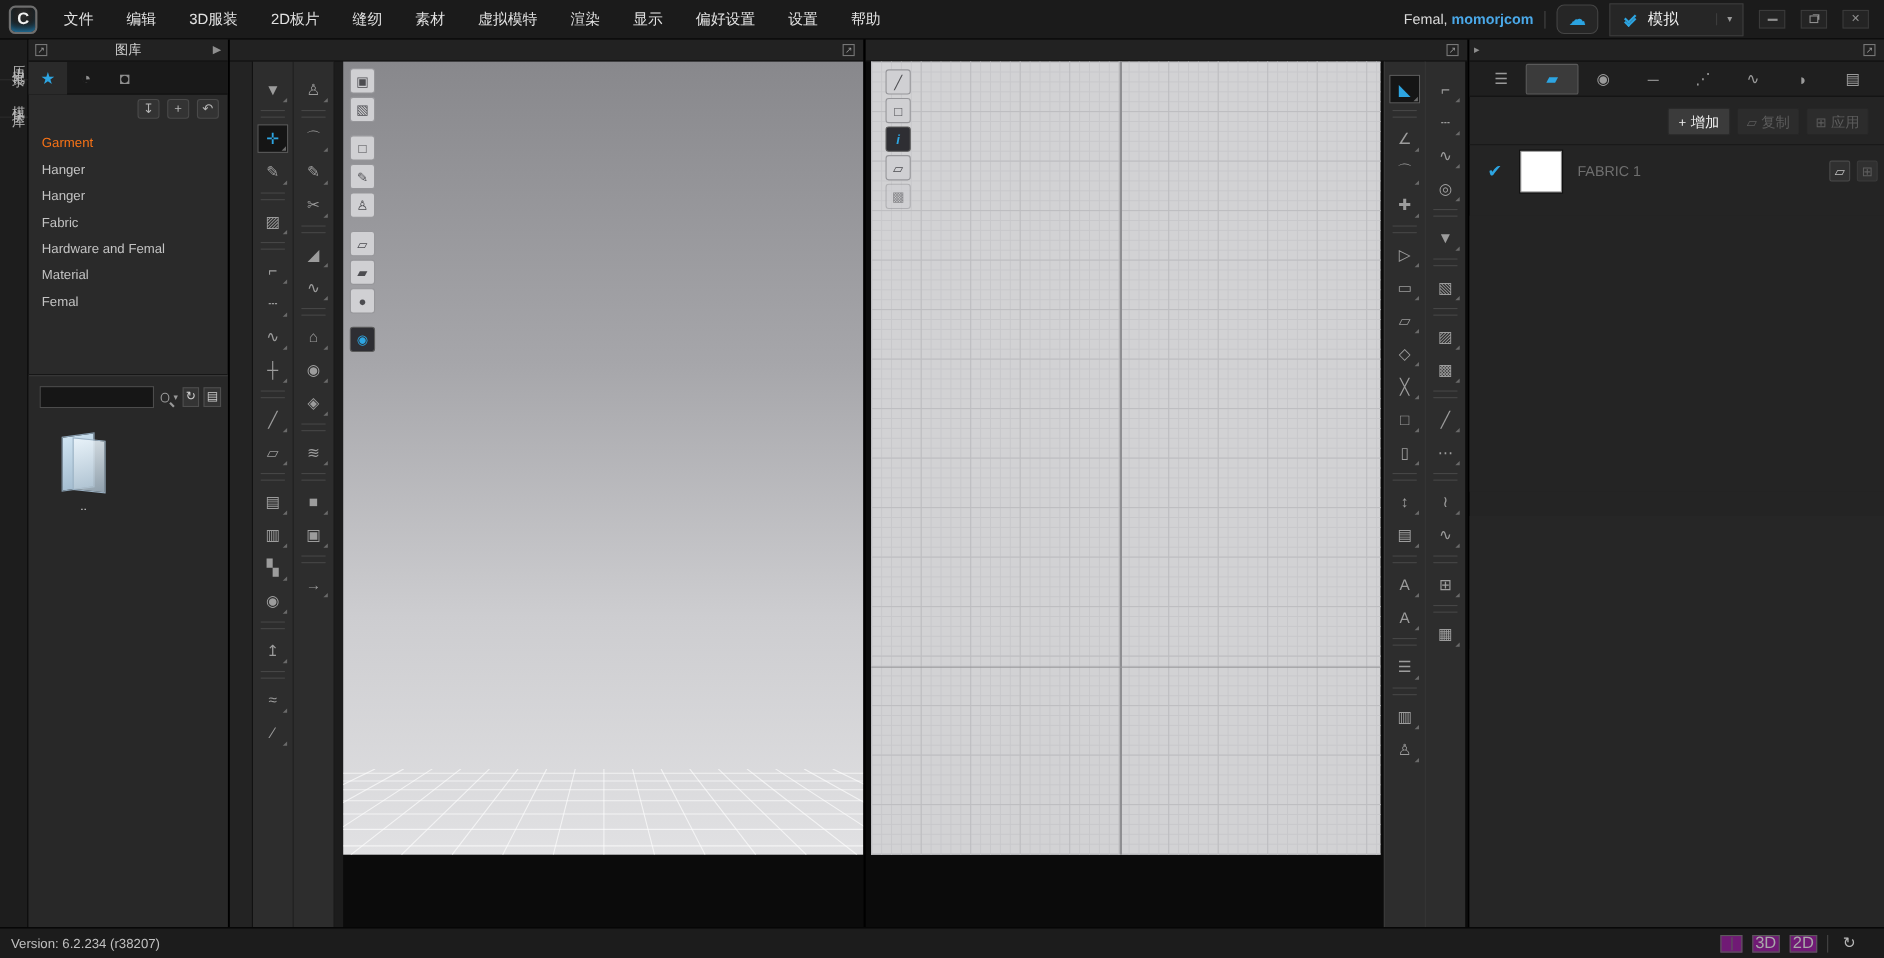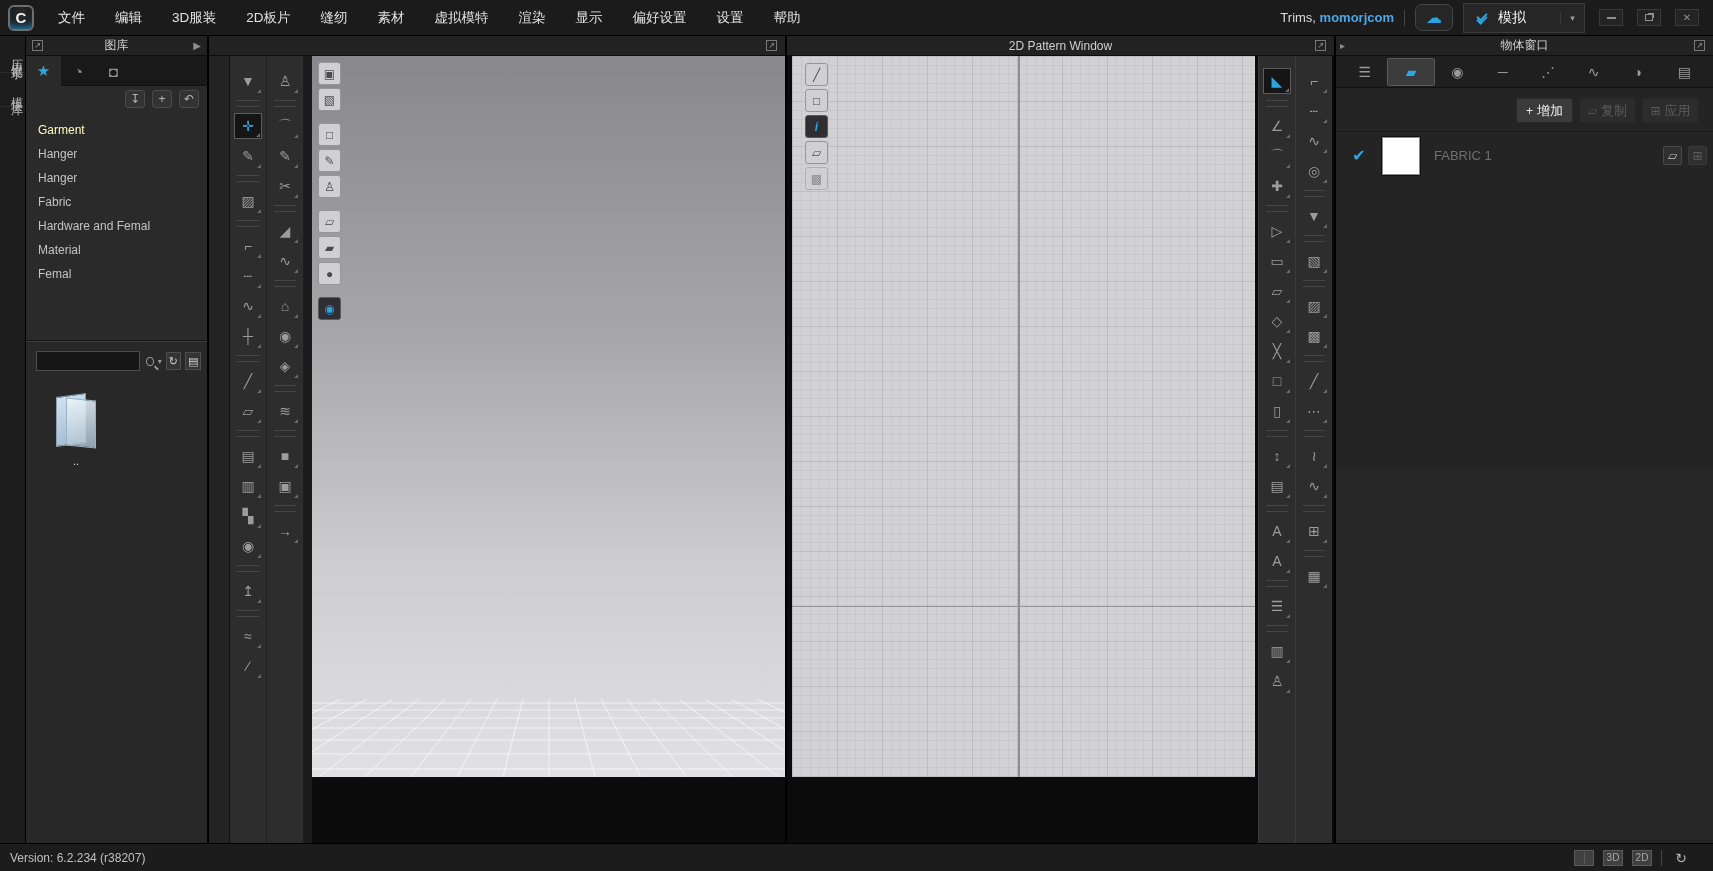--- a/index.html
+++ b/index.html
@@ -42,21 +42,21 @@
   
   #library{left:26px;top:36px;width:183px;height:807px;background:#2a2a2a;border-right:2px solid #000;}
   #library .popout{right:auto;left:6px;}
   #lib-tabs{display:flex;height:30px;background:#191919;border-bottom:1px solid #111;}
   .lib-tab{width:35px;height:30px;display:flex;align-items:center;justify-content:center;font-size:15px;color:#8f8f8f;}
   .lib-tab.active{background:#2a2a2a;color:#2da5e2;}
   #lib-toolbar{display:flex;justify-content:flex-end;align-items:center;gap:7px;height:26px;padding-right:8px;}
   .lib-tool{width:20px;height:18px;background:#333;border:1px solid #4a4a4a;border-radius:3px;color:#b5b5b5;font-size:12px;line-height:16px;text-align:center;}
   #lib-list{padding-top:6px;}
   .lib-item{height:24px;line-height:24px;padding-left:12px;font-size:12px;color:#c3c3c3;}
-  .lib-item.active{color:#fef9c3;}
+  .lib-item.active{color:#f97316;}
   #lib-files{position:absolute;left:0;right:0;top:304px;bottom:0;border-top:1px solid #161616;box-shadow:inset 0 1px 0 #3a3a3a;background:#282828;}
   #search-row{display:flex;align-items:center;gap:4px;padding:10px 6px 6px 10px;}
   #search-input{width:104px;height:20px;background:#161616;border:1px solid #4c4c4c;color:#ddd;font-size:11px;padding:0 4px;}
   #mag{width:9px;height:9px;border:1.5px solid #9a9a9a;border-radius:50%;position:relative;margin-left:2px;}
   #mag::after{content:"";position:absolute;width:5px;height:1.5px;background:#9a9a9a;transform:rotate(45deg);left:7px;top:9px;}
   .mini-caret{color:#9a9a9a;font-size:8px;}
   .mini-btn{width:19px;height:18px;background:#343434;border:1px solid #4e4e4e;color:#cfcfcf;font-size:11px;line-height:16px;text-align:center;}
   #thumbs{display:flex;flex-wrap:wrap;padding:12px 0 0 10px;}
   .thumb{width:80px;height:100px;display:flex;flex-direction:column;align-items:center;}
   .thumb .label{font-size:11px;color:#dadada;margin-top:6px;}
@@ -117,21 +117,21 @@
   .row-ic{width:19px;height:19px;display:flex;align-items:center;justify-content:center;font-size:12px;margin-right:6px;border:1px solid #4a4a4a;background:#303030;border-radius:2px;}
   #fab-copy{color:#c2c2c2;} #fab-add{color:#5e5e5e;border-color:#3a3a3a;}
   #prop-header{left:0;top:411px;width:379px;}
   #prop-body{left:0;top:433px;width:379px;height:374px;background:#262626;}
   #obj-body{left:0;top:160px;width:379px;height:251px;background:#242424;}
 
   
   #statusbar{left:0;top:843px;width:1713px;height:28px;background:#1c1c1c;border-top:1px solid #000;display:flex;align-items:center;text-align:right;}
   #version{padding-left:10px;font-size:12px;color:#c0c0c0;}
   #view-switch{margin-left:auto;display:flex;align-items:center;gap:9px;padding-right:22px;}
-  .vs-box{min-width:20px;height:16px;border:1px solid #5a5a5a;color:#a8a8a8;font-size:10px;display:flex;align-items:center;justify-content:center;padding:0 2px;background:#404040;}
+  .vs-box{min-width:20px;height:16px;border:1px solid #5a5a5a;color:#a8a8a8;font-size:15px;display:flex;align-items:center;justify-content:center;padding:0 2px;background:#701a75;}
   #vs-split{width:20px;position:relative;}
   #vs-split::after{content:"";position:absolute;left:9px;top:1px;bottom:1px;width:1px;background:#5a5a5a;}
   #vs-refresh{border:none;background:none;font-size:14px;color:#b5b5b5;}
   .g{pointer-events:none;}
   svg.shirt{width:52px;height:56px;margin-top:3px;}
 </style>
 </head>
 <body>
 
 <div id="root">
@@ -147,21 +147,21 @@
         <div class="menu-item"><span class="g">缝纫</span></div>
         <div class="menu-item"><span class="g">素材</span></div>
         <div class="menu-item"><span class="g">虚拟模特</span></div>
         <div class="menu-item"><span class="g">渲染</span></div>
         <div class="menu-item"><span class="g">显示</span></div>
         <div class="menu-item"><span class="g">偏好设置</span></div>
         <div class="menu-item"><span class="g">设置</span></div>
         <div class="menu-item"><span class="g">帮助</span></div>
       </div>
     <div id="menubar-right">
-      <div id="greeting"><span>Trims,</span> <b>momorjcom</b></div>
+      <div id="greeting"><span>Femal,</span> <b>momorjcom</b></div>
       <div class="vdiv"></div>
       <div id="cloud-btn">
           <span class="g">☁</span>
         </div>
       <div id="simulate-btn">
         <div id="sim-ic">
             <div class="chev"></div>
             <div class="chev"></div>
           </div>
         <div id="sim-label">模拟</div>
@@ -439,21 +439,20 @@
           </div>
           <div class="tool gap active">
             <span class="g">◉</span>
           </div>
         </div>
     </div>
   </div>
 
   <div id="win2d" class="abs">
     <div class="titlebar">
-      <span class="title">2D Pattern Window</span>
       <span class="popout">↗</span>
     </div>
     <div id="viewport2d" class="abs">
       <div id="axis-v"></div>
       <div id="axis-h"></div>
       <div id="ovl2d" class="ovl">
 
       <div class="tool">
             <span class="g">╱</span>
           </div>
@@ -610,21 +609,20 @@
         </div>
         <div class="tool">
           <span class="g">▦</span>
         </div>
       </div>
   </div>
 
   <div id="right-panel" class="abs">
     <div class="titlebar">
       <span class="collapse">▸</span>
-      <span class="title">物体窗口</span>
       <span class="popout">↗</span>
     </div>
     <div id="obj-tabs">
 
     <div class="objtab">
           <span class="g">☰</span>
         </div>
         <div class="objtab active">
           <span class="g">▰</span>
         </div>

